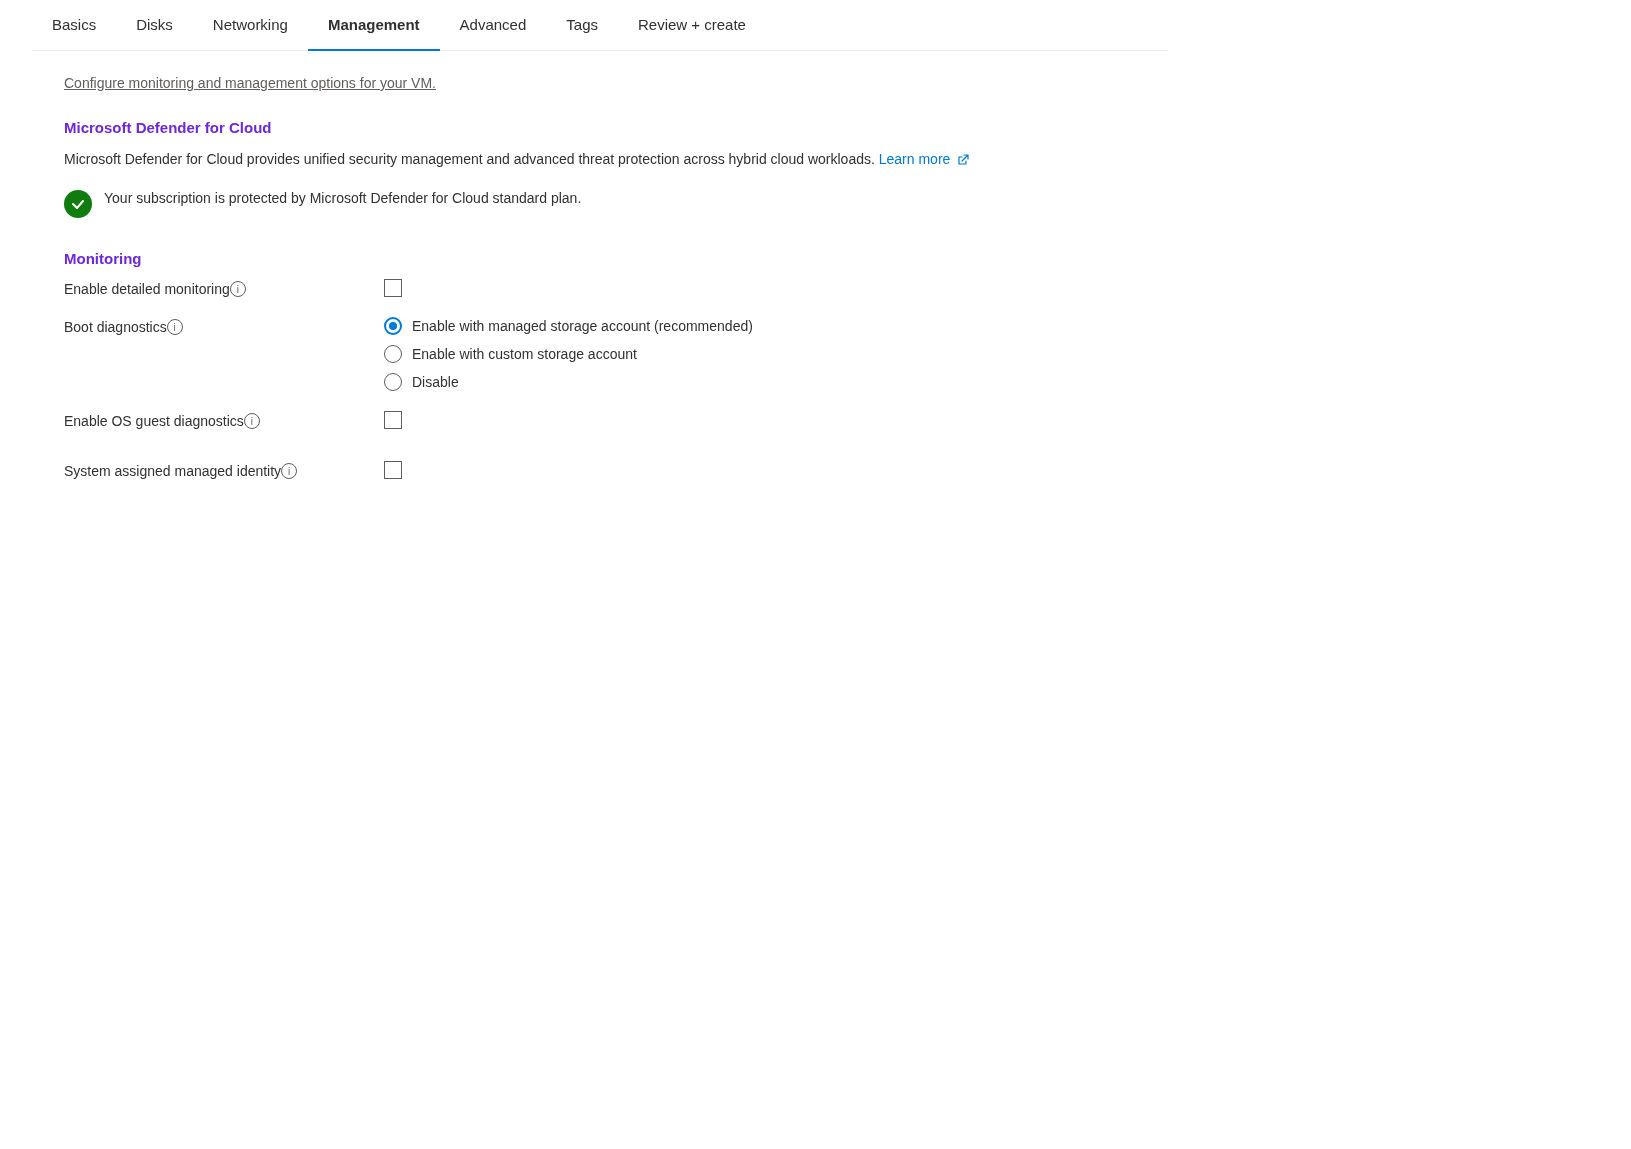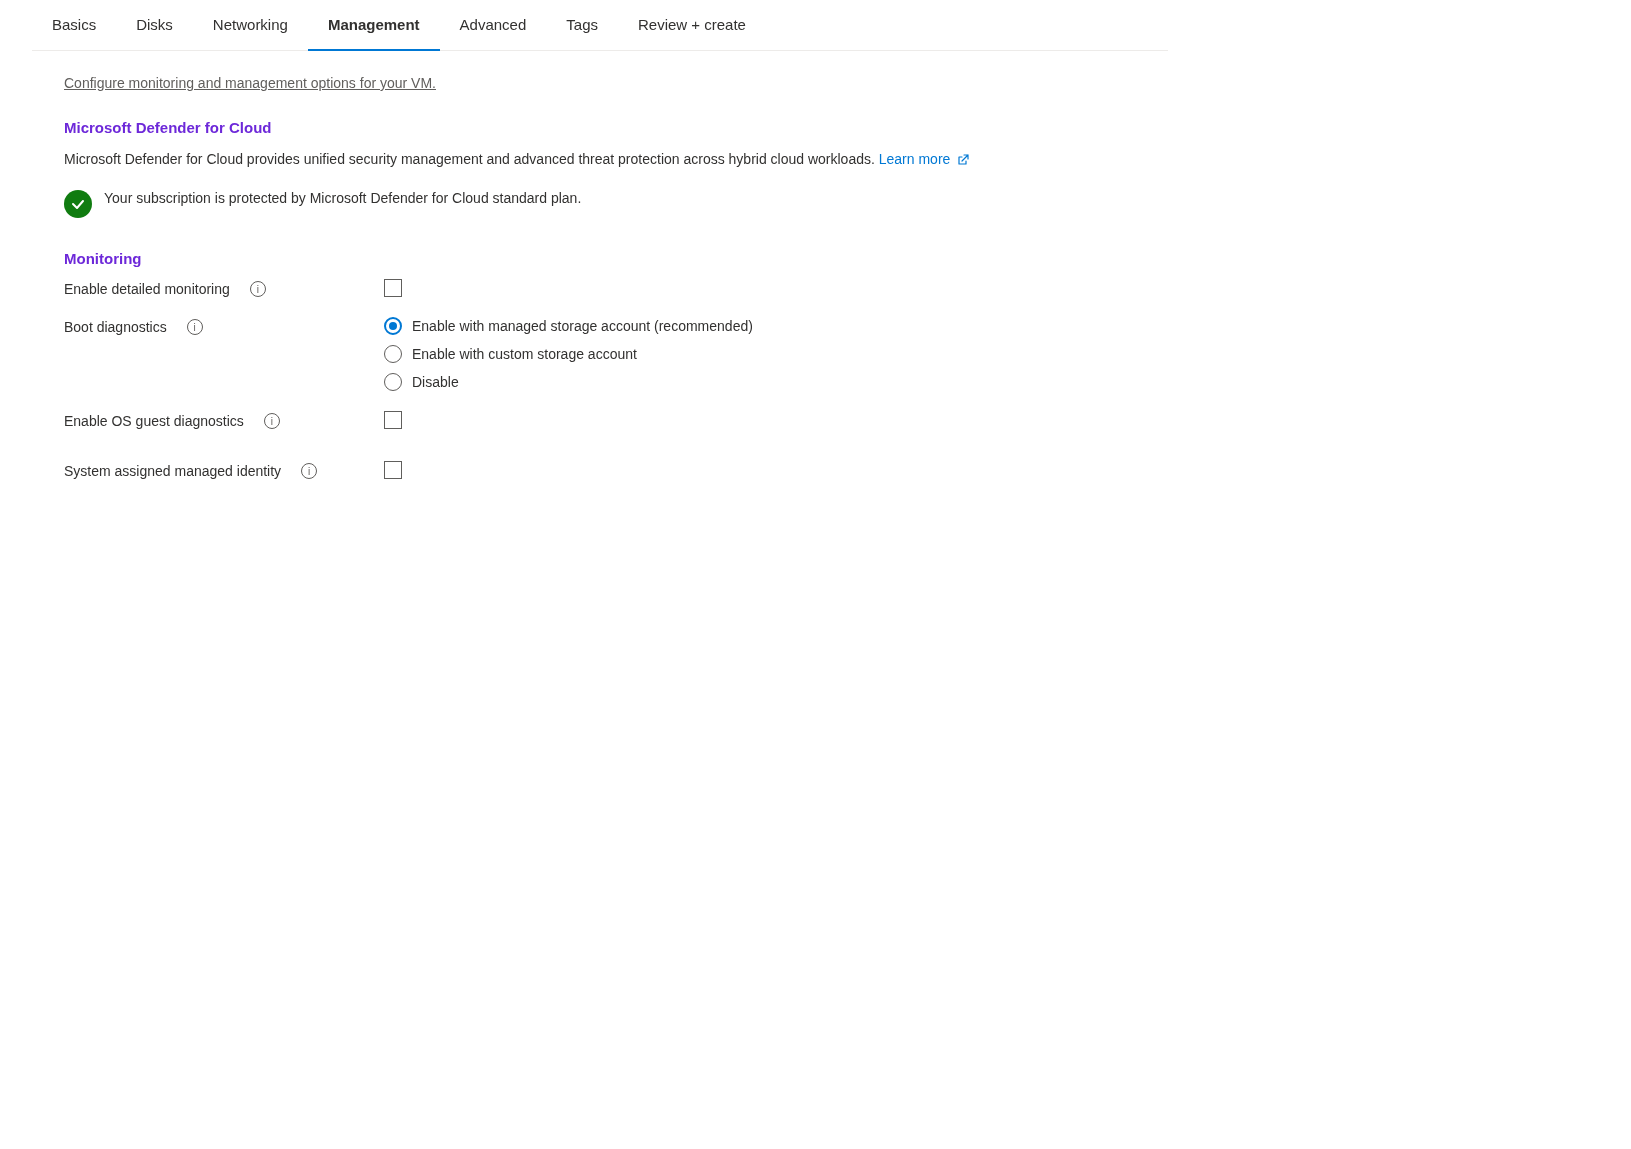--- a/index.html
+++ b/index.html
@@ -102,21 +102,21 @@
     }
     .form-row {
       display: flex;
       align-items: flex-start;
       gap: 40px;
       margin-bottom: 20px;
     }
     .form-label {
       display: flex;
       align-items: center;
-      gap: 20px;
+      gap: 0;
       min-width: 280px;
       font-size: 14px;
       color: #323130;
       padding-top: 2px;
     }
     .info-icon {
       width: 16px;
       height: 16px;
       border: 1px solid #605e5c;
       border-radius: 50%;

